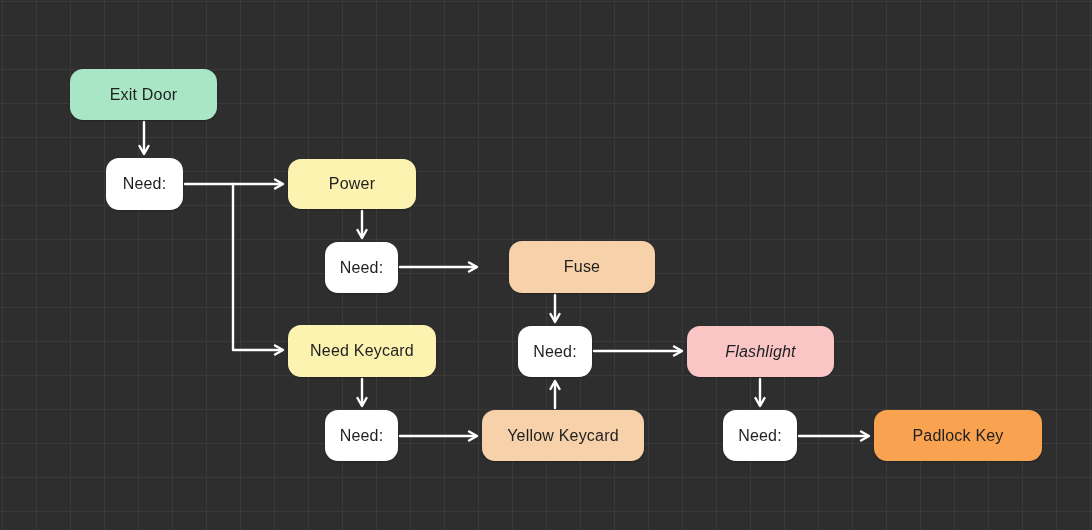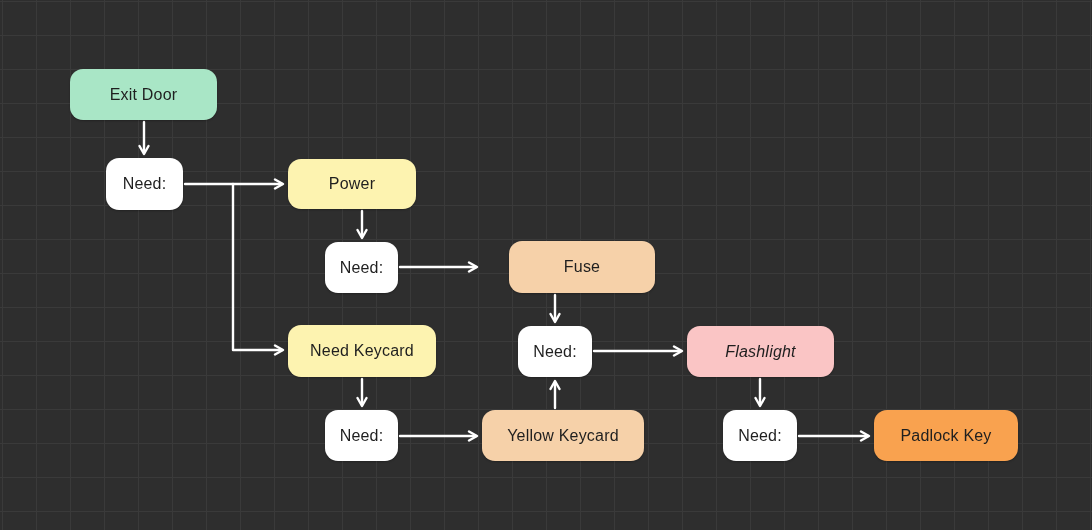--- a/index.html
+++ b/index.html
@@ -100,17 +100,17 @@
       </div>
       <div class="node" style="left: 325px; top: 410px; width: 73px; height: 51px; background: rgb(255, 255, 255);">
         <span class="node-label">Need:</span>
       </div>
       <div class="node" style="left: 482px; top: 410px; width: 162px; height: 51px; background: rgb(246, 209, 169);">
         <span class="node-label">Yellow Keycard</span>
       </div>
       <div class="node" style="left: 723px; top: 410px; width: 74px; height: 51px; background: rgb(255, 255, 255);">
         <span class="node-label">Need:</span>
       </div>
-      <div class="node" style="left: 874px; top: 410px; width: 144px; height: 51px; background: rgb(249, 162, 79);">
+      <div class="node" style="left: 874px; top: 410px; width: 168px; height: 51px; background: rgb(249, 162, 79);">
         <span class="node-label">Padlock Key</span>
       </div>
     </div>
 </div>
 
 </body></html>

